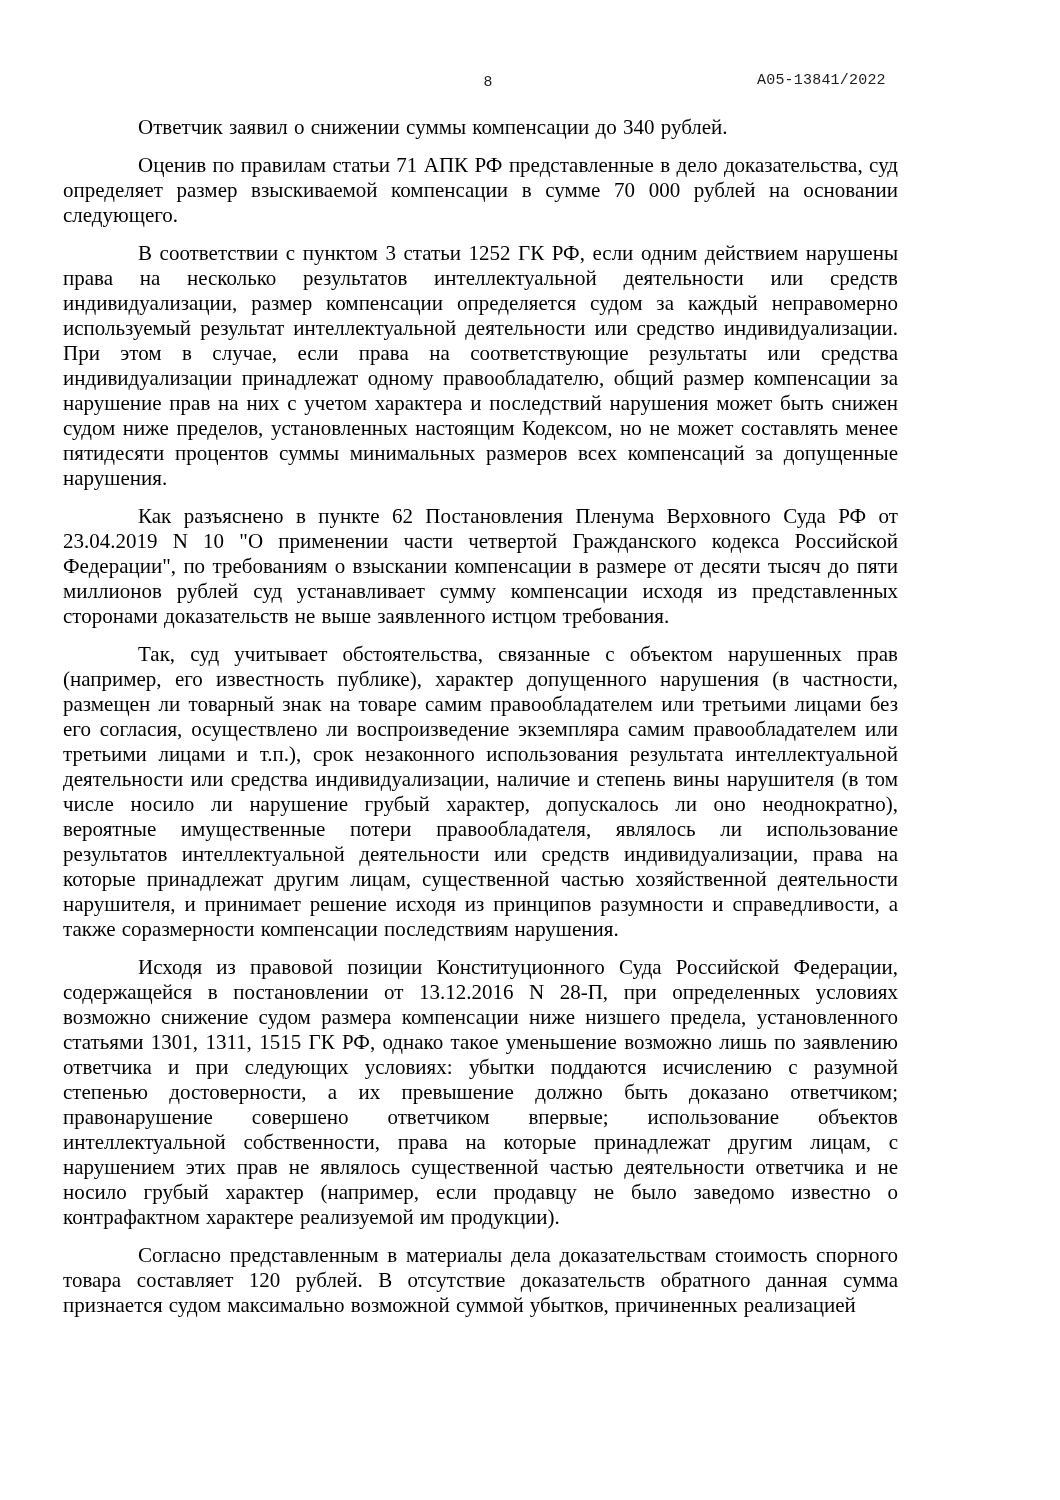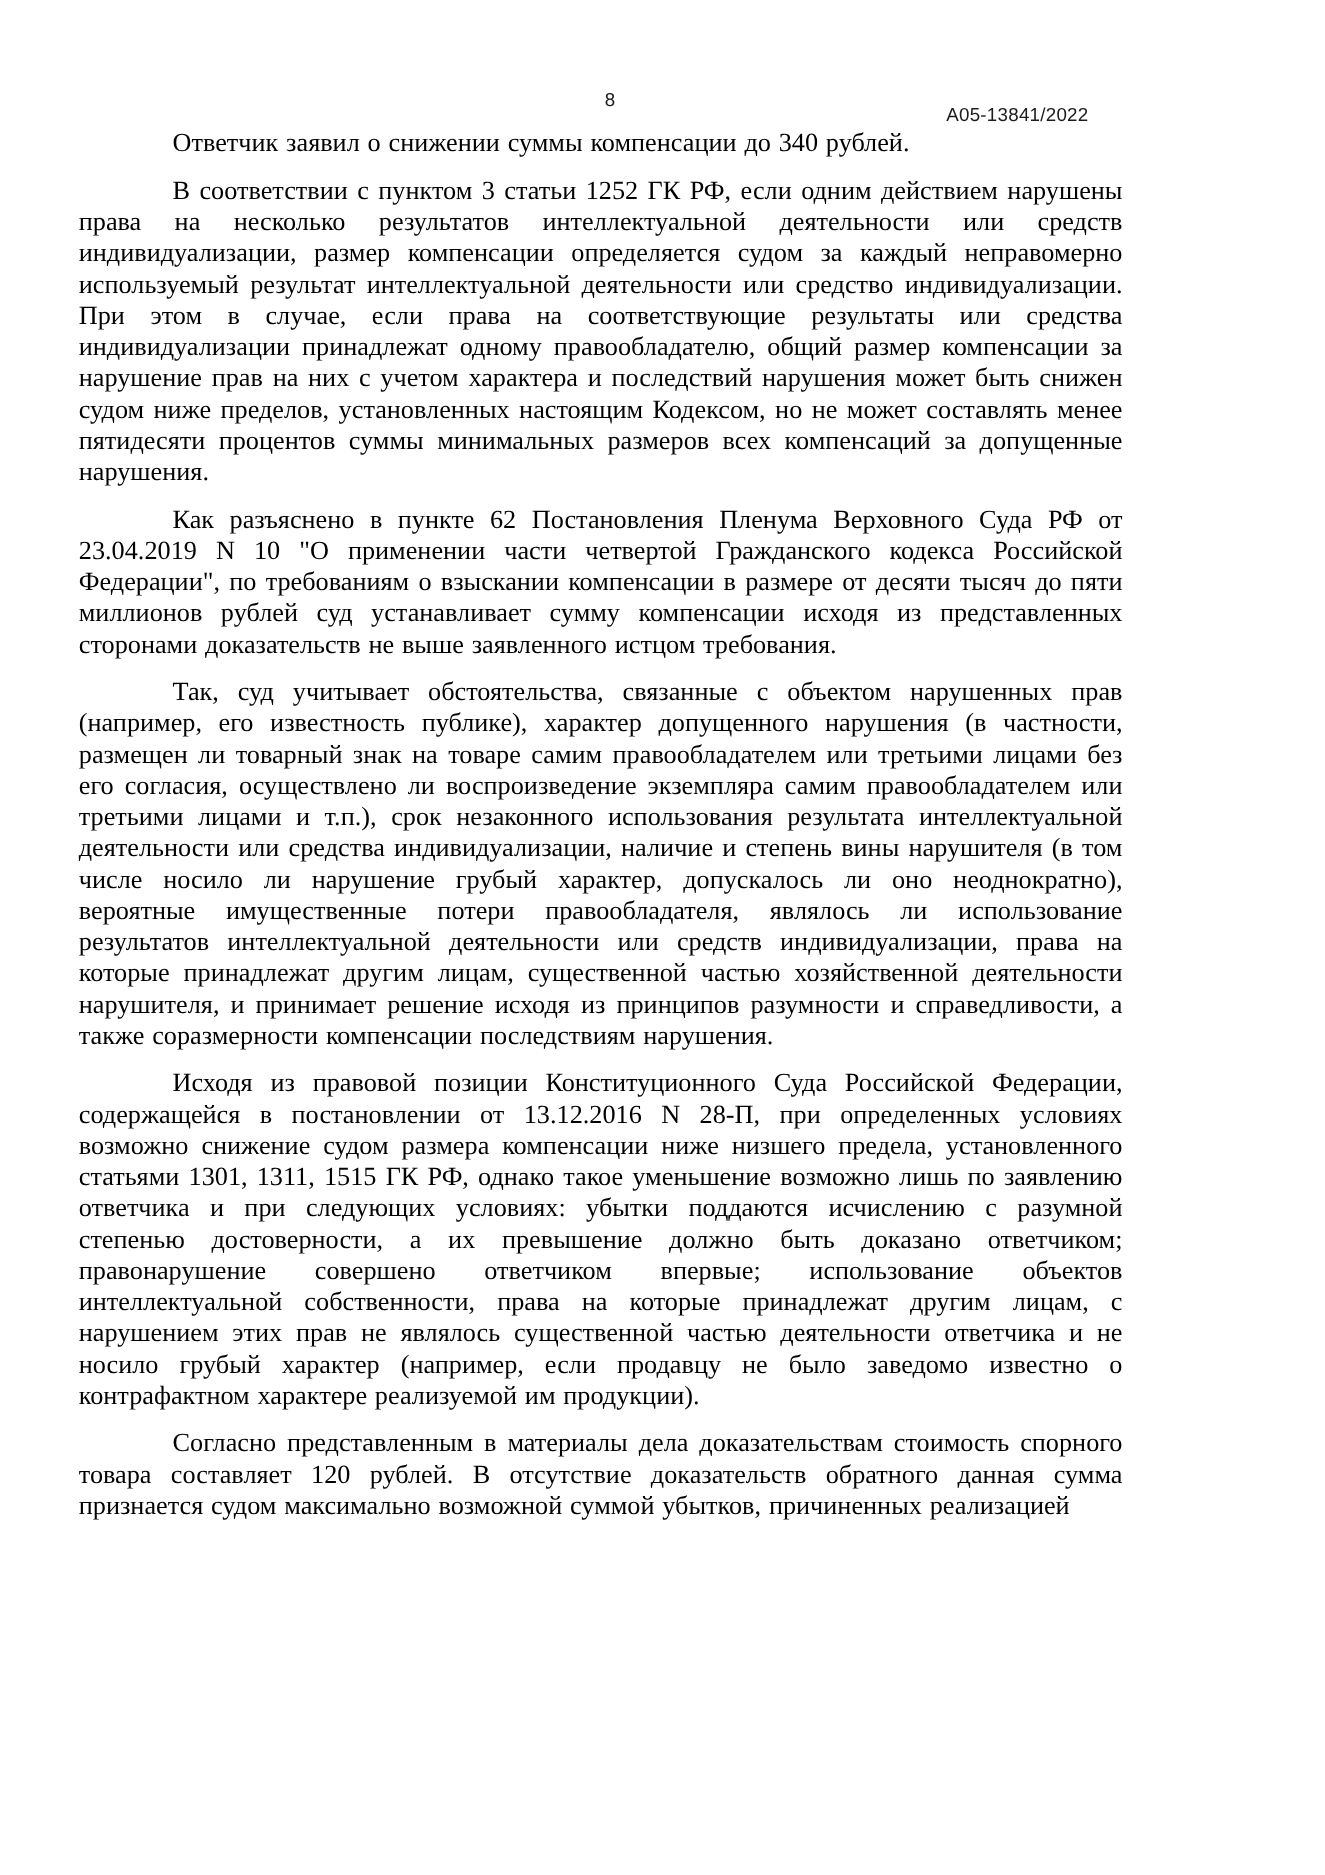--- a/index.html
+++ b/index.html
@@ -29,52 +29,54 @@
   .page-number {
     position: absolute;
     left: 448px;
     top: 0;
     width: 80px;
     text-align: center;
   }
   .case-number {
     position: absolute;
     left: 757px;
-    top: 12px;
+    top: 0;
     white-space: nowrap;
     letter-spacing: 0.2px;
+    font-family: Liberation Mono, monospace;
   }
   .content {
     position: absolute;
     top: 102px;
     left: 63px;
     width: 835px;
     font-size: 21px;
     line-height: 25px;
     text-align: justify;
   }
   .content p {
-    margin: 0 0 13px 0;
+    margin: 13px 0 13px 0;
     text-indent: 75px;
     word-spacing: 1px;
     font-family: Liberation Serif, serif;
   }
 </style>
 </head>
 <body>
 
 <div class="page">
 
   <div class="page-header">
     <div class="page-number">8</div>
     <div class="case-number">А05-13841/2022</div>
   </div>
 
   <div class="content">
     <p>Ответчик заявил о снижении суммы компенсации до 340 рублей.</p>
+    <p>Оценив по правилам статьи 71 АПК РФ представленные в дело доказательства, суд определяет размер взыскиваемой компенсации в сумме 70 000 рублей на основании следующего.</p>
     <p>В соответствии с пунктом 3 статьи 1252 ГК РФ, если одним действием нарушены права на несколько результатов интеллектуальной деятельности или средств индивидуализации, размер компенсации определяется судом за каждый неправомерно используемый результат интеллектуальной деятельности или средство индивидуализации. При этом в случае, если права на соответствующие результаты или средства индивидуализации принадлежат одному правообладателю, общий размер компенсации за нарушение прав на них с учетом характера и последствий нарушения может быть снижен судом ниже пределов, установленных настоящим Кодексом,  но не может составлять менее пятидесяти процентов суммы минимальных размеров всех компенсаций за допущенные нарушения.</p>
     <p>Как разъяснено в пункте 62 Постановления Пленума Верховного Суда РФ от 23.04.2019 N 10 "О применении части четвертой Гражданского кодекса Российской Федерации", по требованиям о взыскании компенсации в размере от десяти тысяч до пяти миллионов рублей суд устанавливает сумму компенсации исходя из представленных сторонами доказательств не выше заявленного истцом требования.</p>
     <p>Так, суд учитывает обстоятельства, связанные с объектом нарушенных прав (например, его известность публике), характер допущенного нарушения (в частности, размещен ли товарный знак на товаре самим правообладателем или третьими лицами без его согласия, осуществлено ли воспроизведение экземпляра самим правообладателем или третьими лицами и т.п.), срок незаконного использования результата интеллектуальной деятельности или средства индивидуализации, наличие и степень вины нарушителя (в том числе носило ли нарушение грубый характер, допускалось ли оно неоднократно), вероятные имущественные потери правообладателя, являлось ли использование результатов интеллектуальной деятельности или средств индивидуализации, права на которые принадлежат другим лицам, существенной частью хозяйственной деятельности нарушителя, и принимает решение исходя из принципов разумности и справедливости, а также соразмерности компенсации последствиям нарушения.</p>
     <p>Исходя из правовой позиции Конституционного Суда Российской Федерации, содержащейся в постановлении от 13.12.2016 N 28-П, при определенных условиях возможно снижение судом размера компенсации ниже низшего предела, установленного статьями 1301, 1311, 1515 ГК РФ, однако такое уменьшение возможно лишь по заявлению ответчика и при следующих условиях: убытки поддаются исчислению с разумной степенью достоверности, а их превышение должно быть доказано ответчиком; правонарушение совершено ответчиком впервые; использование объектов интеллектуальной собственности, права на которые принадлежат другим лицам, с нарушением этих прав не являлось существенной частью деятельности ответчика и не носило грубый характер (например, если продавцу не было заведомо известно о контрафактном характере реализуемой им продукции).</p>
     <p>Согласно представленным в материалы дела доказательствам стоимость спорного товара составляет 120 рублей. В отсутствие доказательств обратного данная сумма признается судом максимально возможной суммой убытков, причиненных реализацией</p>
   </div>
 
 </div>
 
 </body></html>

